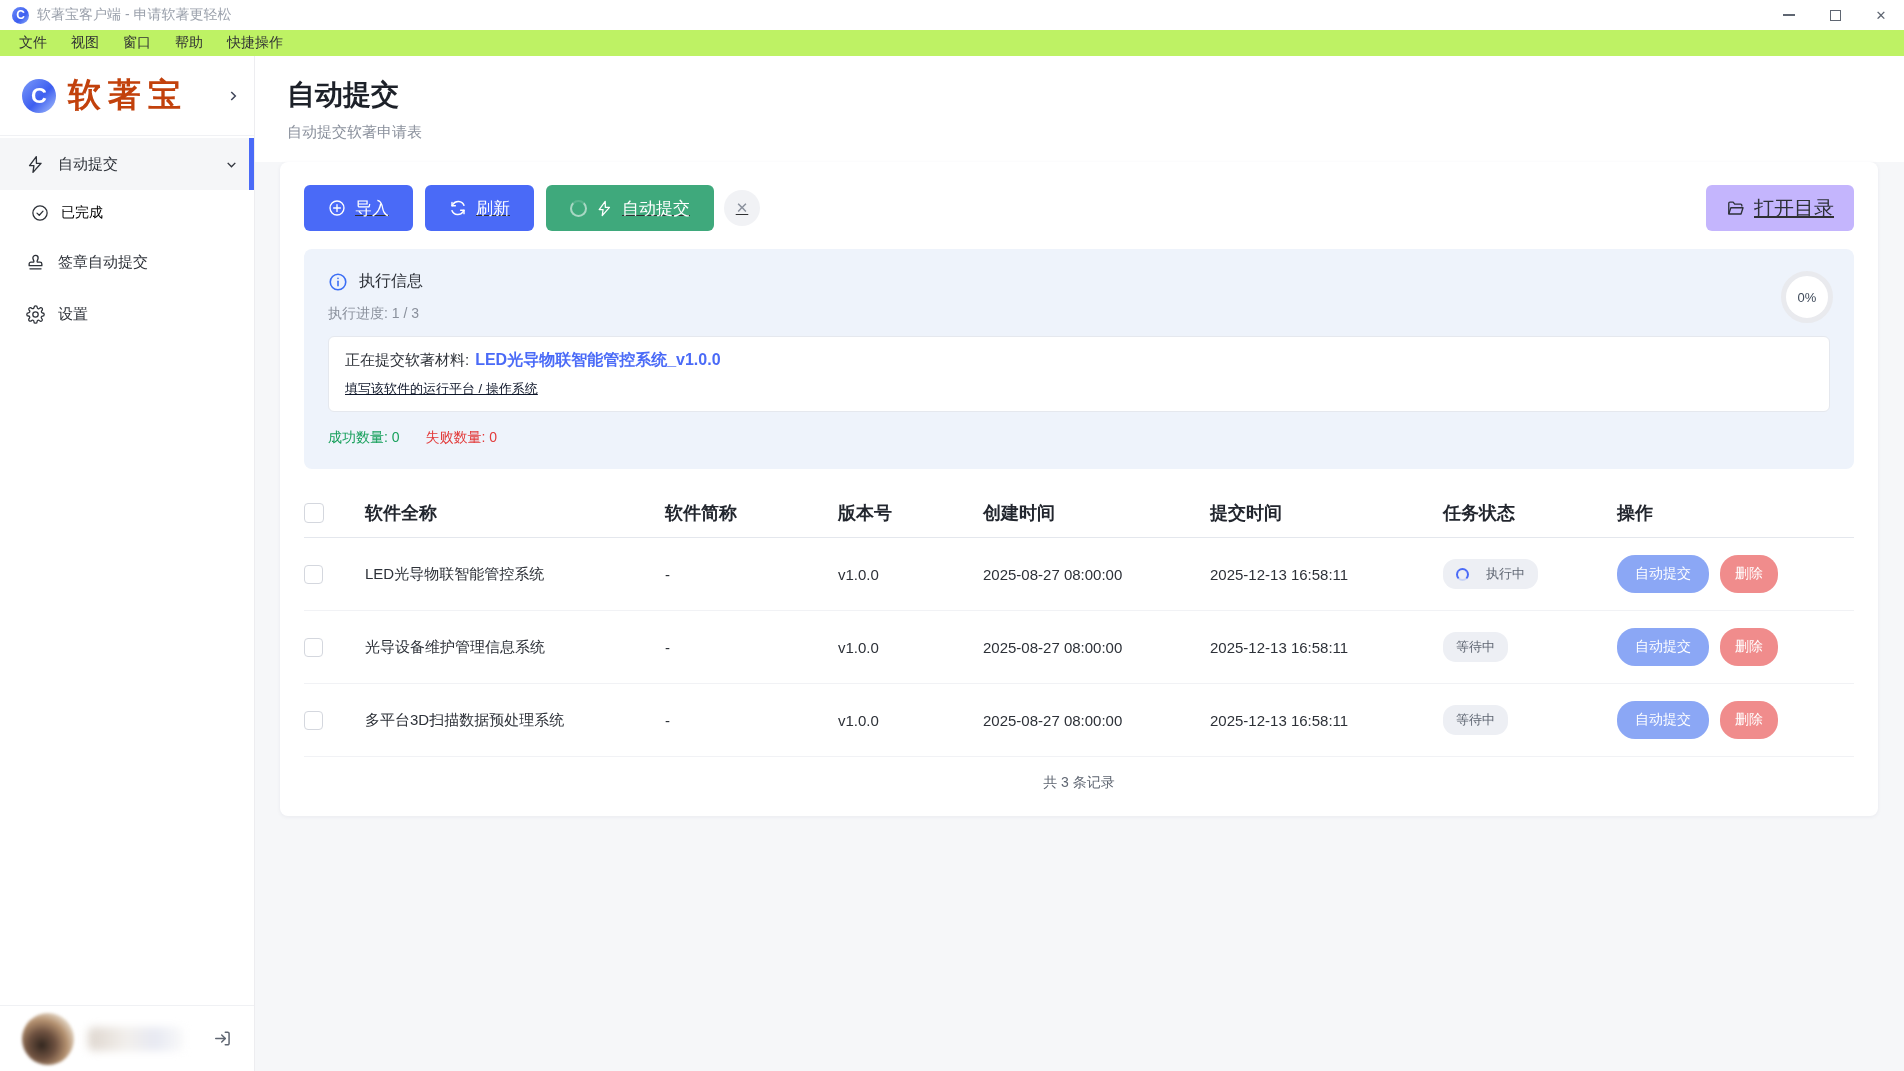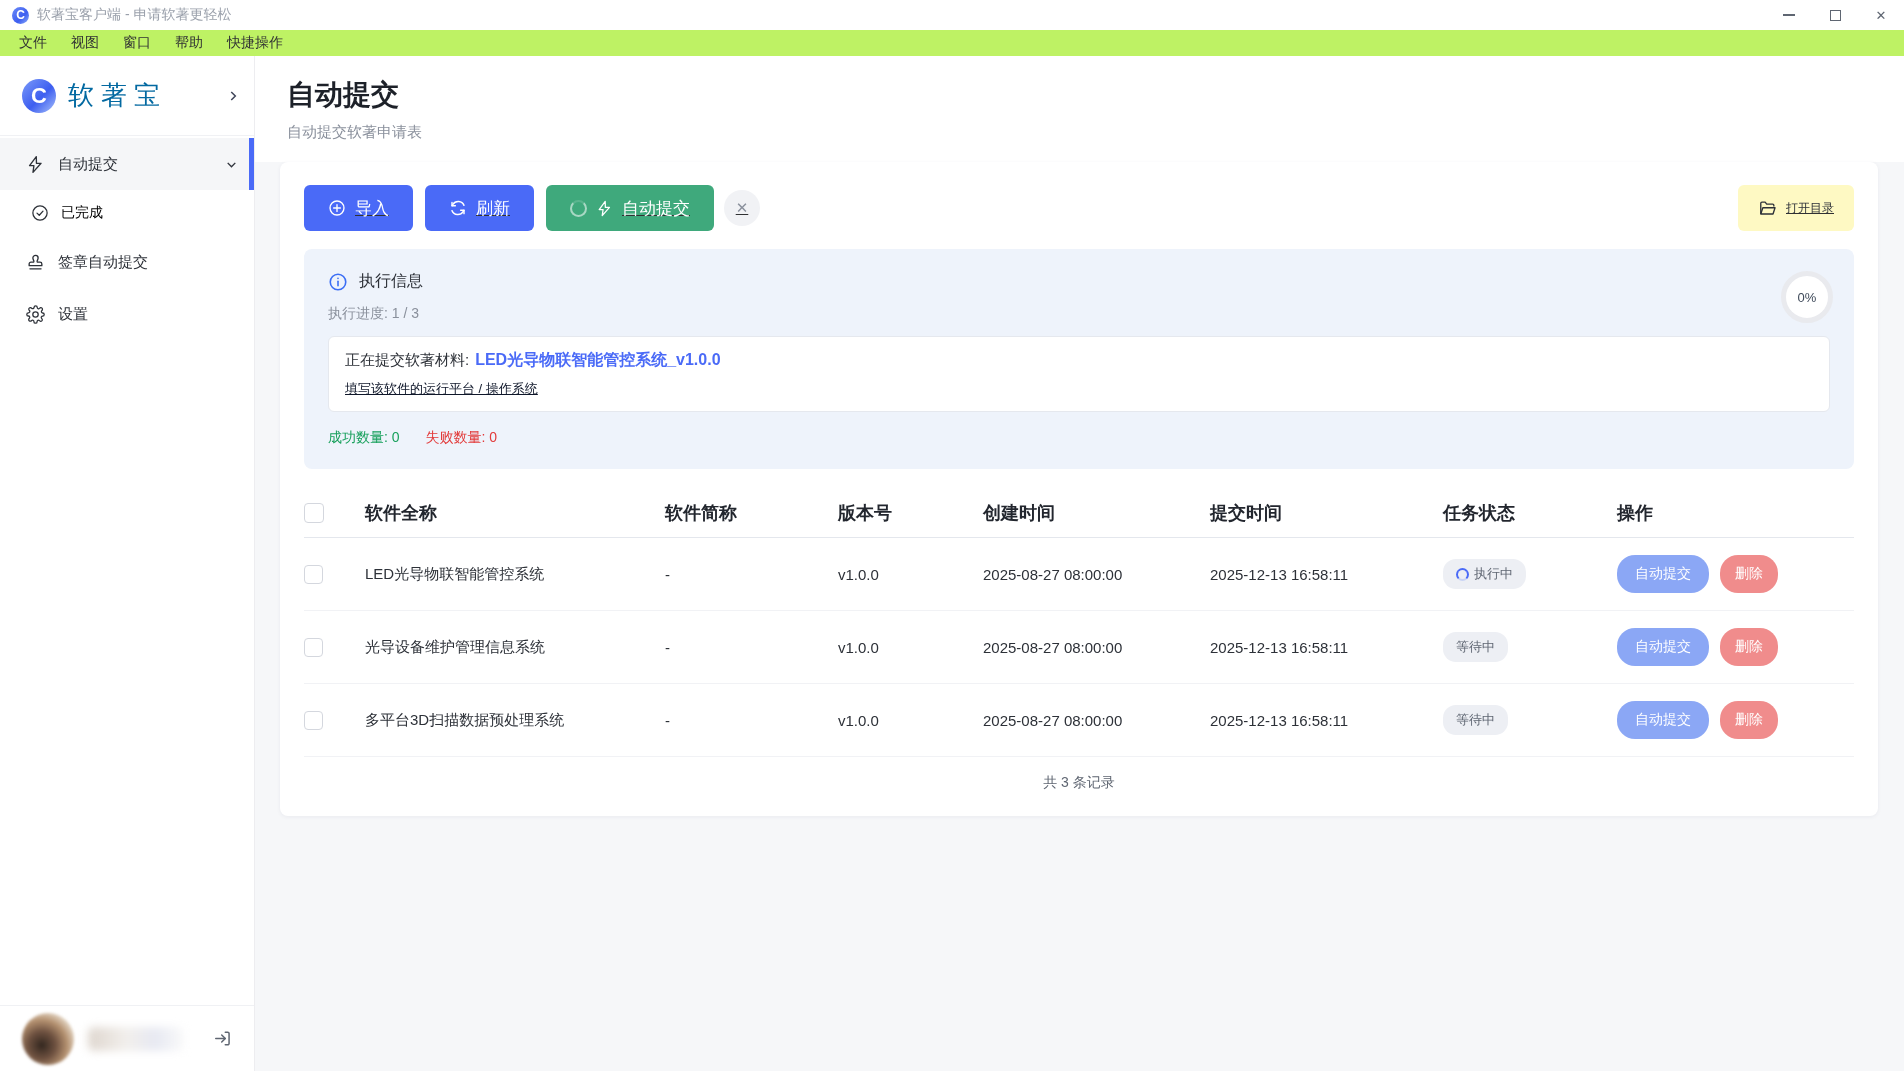--- a/index.html
+++ b/index.html
@@ -25,21 +25,21 @@
   
   .app-body { display:flex; height:1015px; }
   .sidebar { width:255px; background:#fff; border-right:1px solid #ededf0; display:flex; flex-direction:column; }
   .main { flex:1; background:#f6f7f9; display:flex; flex-direction:column; }
 
   
   .logo-row { height:79px; display:flex; align-items:center; padding:0 14px 0 22px; }
   .logo-big-c { width:34px; height:34px; border-radius:50%;
     background:linear-gradient(135deg,#7c9bf9 0%,#3d5ef0 55%,#a9c2fb 100%);
     color:#fff; font-weight:bold; font-size:22px; line-height:34px; text-align:center; }
-  .logo-text { font-size:26px; color:#0369a1; letter-spacing:7px; margin-left:12px; font-weight:400; }
+  .logo-text { font-size:33px; color:#c2410c; letter-spacing:7px; margin-left:12px; font-weight:700; }
   .collapse-btn { margin-left:auto; color:#40465a; display:flex; align-items:center; }
   .sidebar-divider { height:1px; background:#f0f1f4; }
   .nav { padding-top:2px; }
   .nav-item { height:52px; display:flex; align-items:center; padding:0 16px 0 26px;
     font-size:15px; color:#2d3138; position:relative; cursor:default; }
   .nav-item .n-icon { width:19px; height:19px; margin-right:13px; display:flex; }
   .nav-item.active { background:#f5f6f8; }
   .nav-item.active::after { content:""; position:absolute; right:0; top:0; width:5px; height:100%; background:#4a6af7; }
   .nav-item .chev { margin-left:auto; display:flex; color:#30343c; }
   .nav-sub { height:46px; display:flex; align-items:center; padding-left:31px; font-size:14px; color:#000000; }
@@ -67,21 +67,21 @@
   
   .toolbar { display:flex; align-items:center;text-decoration:underline; }
   .btn { height:46px; border:none; border-radius:6px; color:#fff; font-size:17px;
     display:flex; align-items:center; padding:0 24px; gap:9px; cursor:pointer;
     font-family:inherit; }
   .btn-blue { background:#4a6af7; }
   .btn-green { background:#3fa97c; }
   .btn + .btn { margin-left:12px; }
   .chip-x { width:36px; height:36px; border-radius:50%; background:#f1f2f5; margin-left:10px;
     display:flex; align-items:center; justify-content:center; color:#8a909c; font-size:15px; cursor:pointer; border:none; }
-  .btn-open-dir { margin-left:auto; background:#fef9c3; color:#2d3138; font-size:12px; height:46px;
+  .btn-open-dir { margin-left:auto; background:#c4b5fd; color:#2d3138; font-size:20px; height:46px;
     border:none; border-radius:6px; display:flex; align-items:center; gap:9px; padding:0 20px; cursor:pointer; font-family:inherit; }
   .spinner-white { width:17px; height:17px; border-radius:50%;
     border:2.5px solid rgba(255,255,255,0.55); border-top-color:rgba(255,255,255,0.15); }
 
   
   .exec-panel { margin-top:18px; background:#eef3fb; border-radius:8px; padding:22px 24px 22px 24px; position:relative; }
   .exec-head { display:flex; align-items:center; gap:11px; font-size:16px; color:#2d3138; font-weight:500; }
   .exec-progress { margin-top:13px; font-size:14px; color:#8a909c; }
   .exec-current-box { margin-top:13px; background:#fff; border:1px solid #e5e8ee; border-radius:6px;
     padding:13px 16px 13px 16px; }
@@ -96,21 +96,21 @@
     font-size:13px; color:#3f4a5a; }
 
   
   .table { margin-top:20px; }
   .t-row { display:grid; grid-template-columns:61px 300px 173px 145px 227px 233px 174px 1fr;
     align-items:center; }
   .t-head { height:49px; border-bottom:1px solid #e4e7ed; font-weight:bold; font-size:18px; color:#22262e; }
   .t-body-row { height:73px; border-bottom:1px solid #f1f2f5; font-size:15px; color:#2d3138; }
   .cb { width:19px; height:19px; border:1.5px solid #d4d7de; border-radius:4px; background:#fff; cursor:pointer; }
   .t-head .cb { width:20px; height:20px; }
-  .status-pill { display:inline-flex; align-items:center; gap:5px; background:#edeff4; color:#5f6672;
+  .status-pill { display:inline-flex; align-items:center; gap:17px; background:#edeff4; color:#5f6672;
     font-size:13px; border-radius:13px; padding:6px 13px; }
   .pill-spinner { width:13px; height:13px; border-radius:50%;
     border:2px solid #4a6af7; border-bottom-color:#c9d4f5; }
   .act-btn { border:none; border-radius:18px; color:#fff; font-size:14px; padding:10px 18px;
     cursor:pointer; font-family:inherit; }
   .act-submit { background:#8ba7f5; }
   .act-delete { background:#f08c8c; padding:10px 15px; margin-left:11px; }
   .t-footer { margin-top:17px; text-align:center; font-size:14px; color:#5f6672; padding-bottom:2px; }
 
   svg { display:block; }

